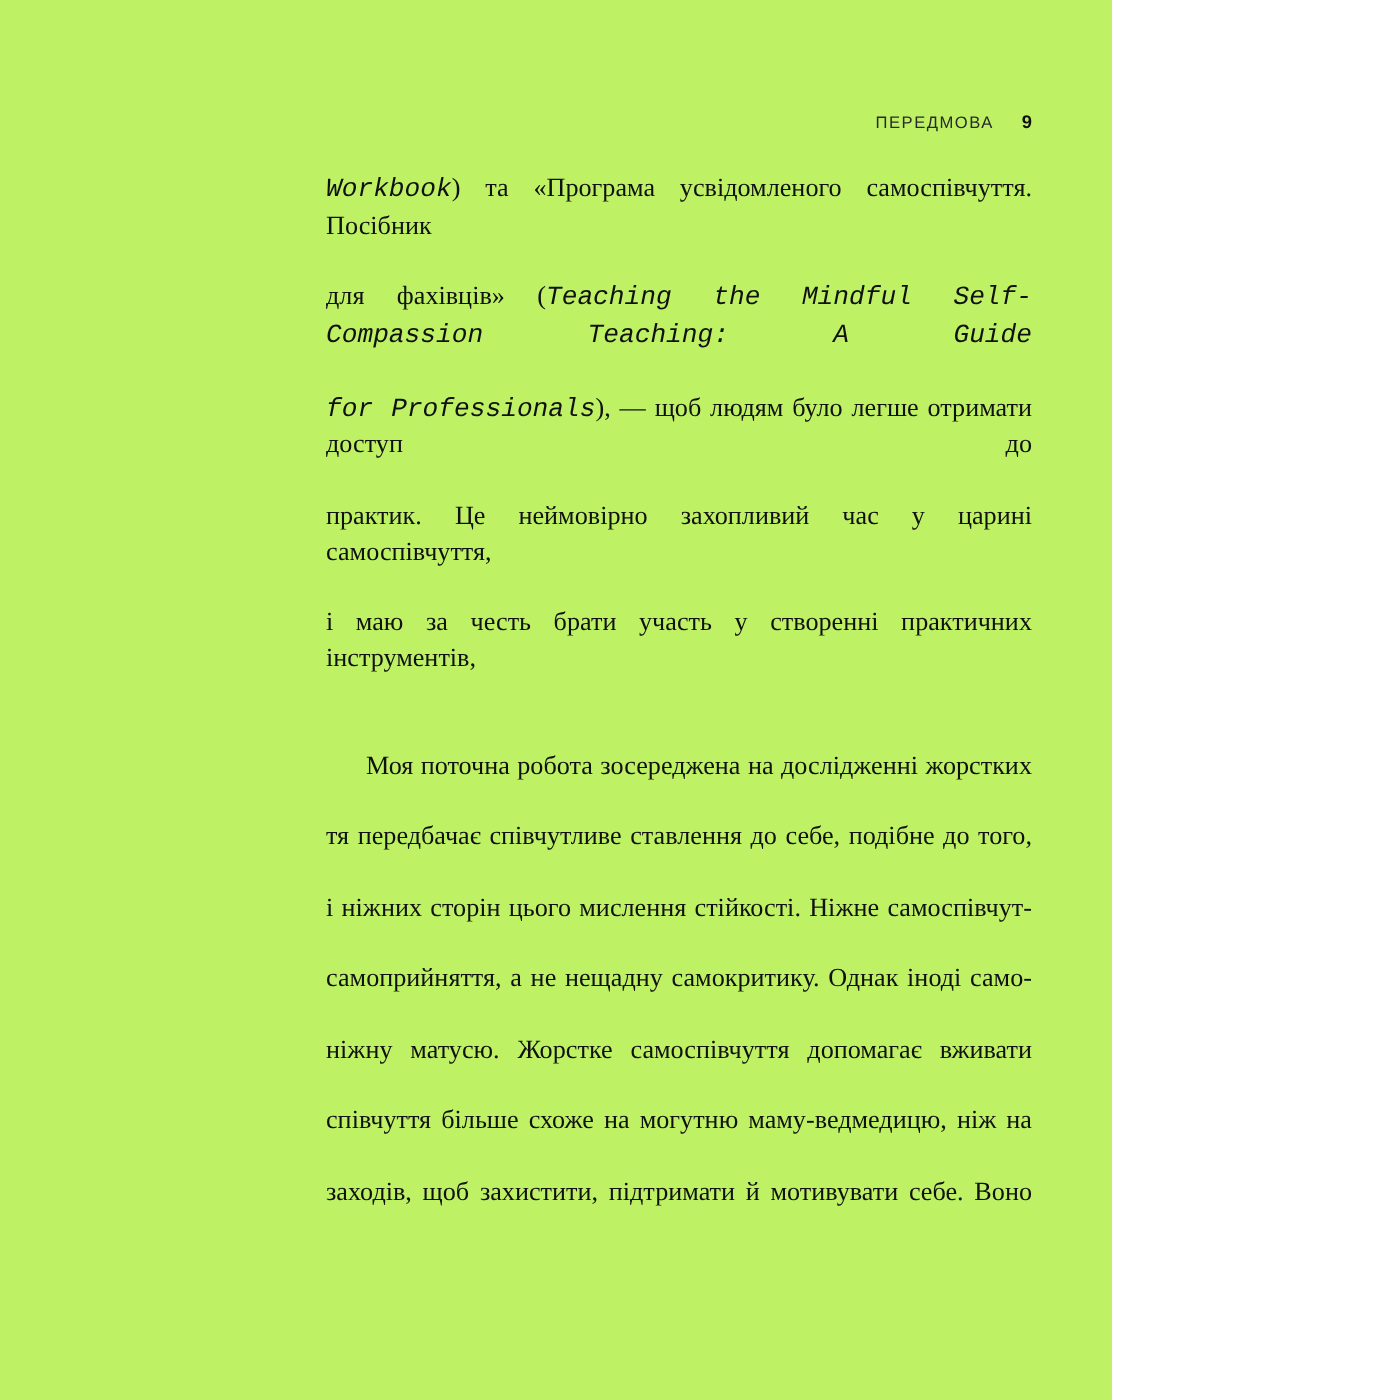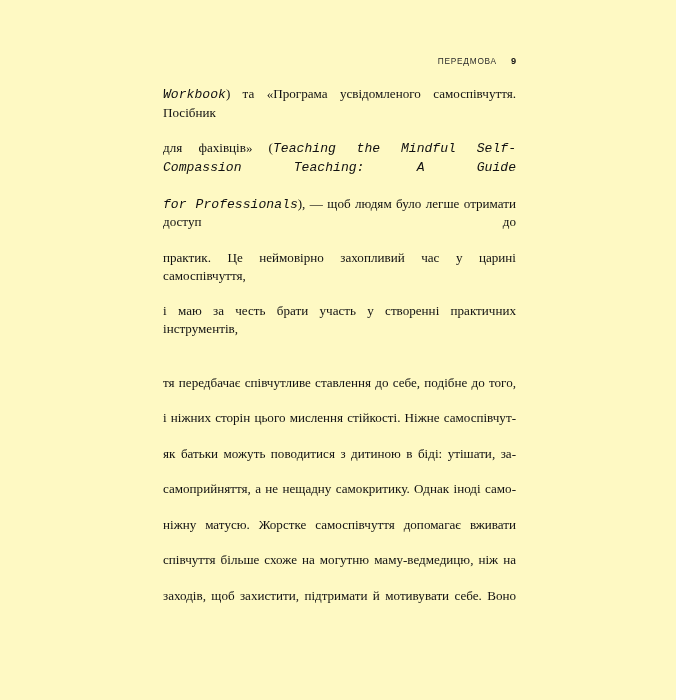--- a/index.html
+++ b/index.html
@@ -11,23 +11,23 @@
     width: 700px;
     height: 700px;
     background: #ffffff;
     font-family: "Liberation Serif", "DejaVu Serif", serif;
     color: #111111;
     overflow: hidden;
   }
 
   .page {
     position: relative;
-    width: 676px;
+    width: 556px;
     height: 700px;
-    background: #fef9c3;
+    background: #bef264;
     box-sizing: border-box;
   }
 
   
   .running-head {
     position: absolute;
     left: 163px;
     top: 57px;
     width: 353px;
     display: flex;
@@ -111,23 +111,23 @@
 
     <p class="para">
       <span class="ln"><span class=""><span class="it">Workbook</span>) та «Програма усвідомленого самоспівчуття. Посібник</span></span>
       <span class="ln">для фахівців» (<span class="it">Teaching the Mindful Self-Compassion Teaching: A Guide</span></span>
       <span class="ln"><span class="it">for Professionals</span>), — щоб людям було легше отримати доступ до</span>
       <span class="ln">практик. Це неймовірно захопливий час у царині самоспівчуття,</span>
       <span class="ln">і маю за честь брати участь у створенні практичних інструментів,</span>
     </p>
 
     <p class="para">
+      <span class="ln" style="text-indent:20px">Моя поточна робота зосереджена на дослідженні жорстких</span>
       <span class="ln">тя передбачає співчутливе ставлення до себе, подібне до того,</span>
       <span class="ln">і ніжних сторін цього мислення стійкості. Ніжне самоспівчут-</span>
-      <span class="ln">як батьки можуть поводитися з дитиною в біді: утішати, за-</span>
       <span class="ln">самоприйняття, а не нещадну самокритику. Однак іноді само-</span>
       <span class="ln">ніжну матусю. Жорстке самоспівчуття допомагає вживати</span>
       <span class="ln">співчуття більше схоже на могутню маму-ведмедицю, ніж на</span>
       <span class="ln">заходів, щоб захистити, підтримати й мотивувати себе. Воно</span>
 
     </p>
 
   </div>
 </div>
 

